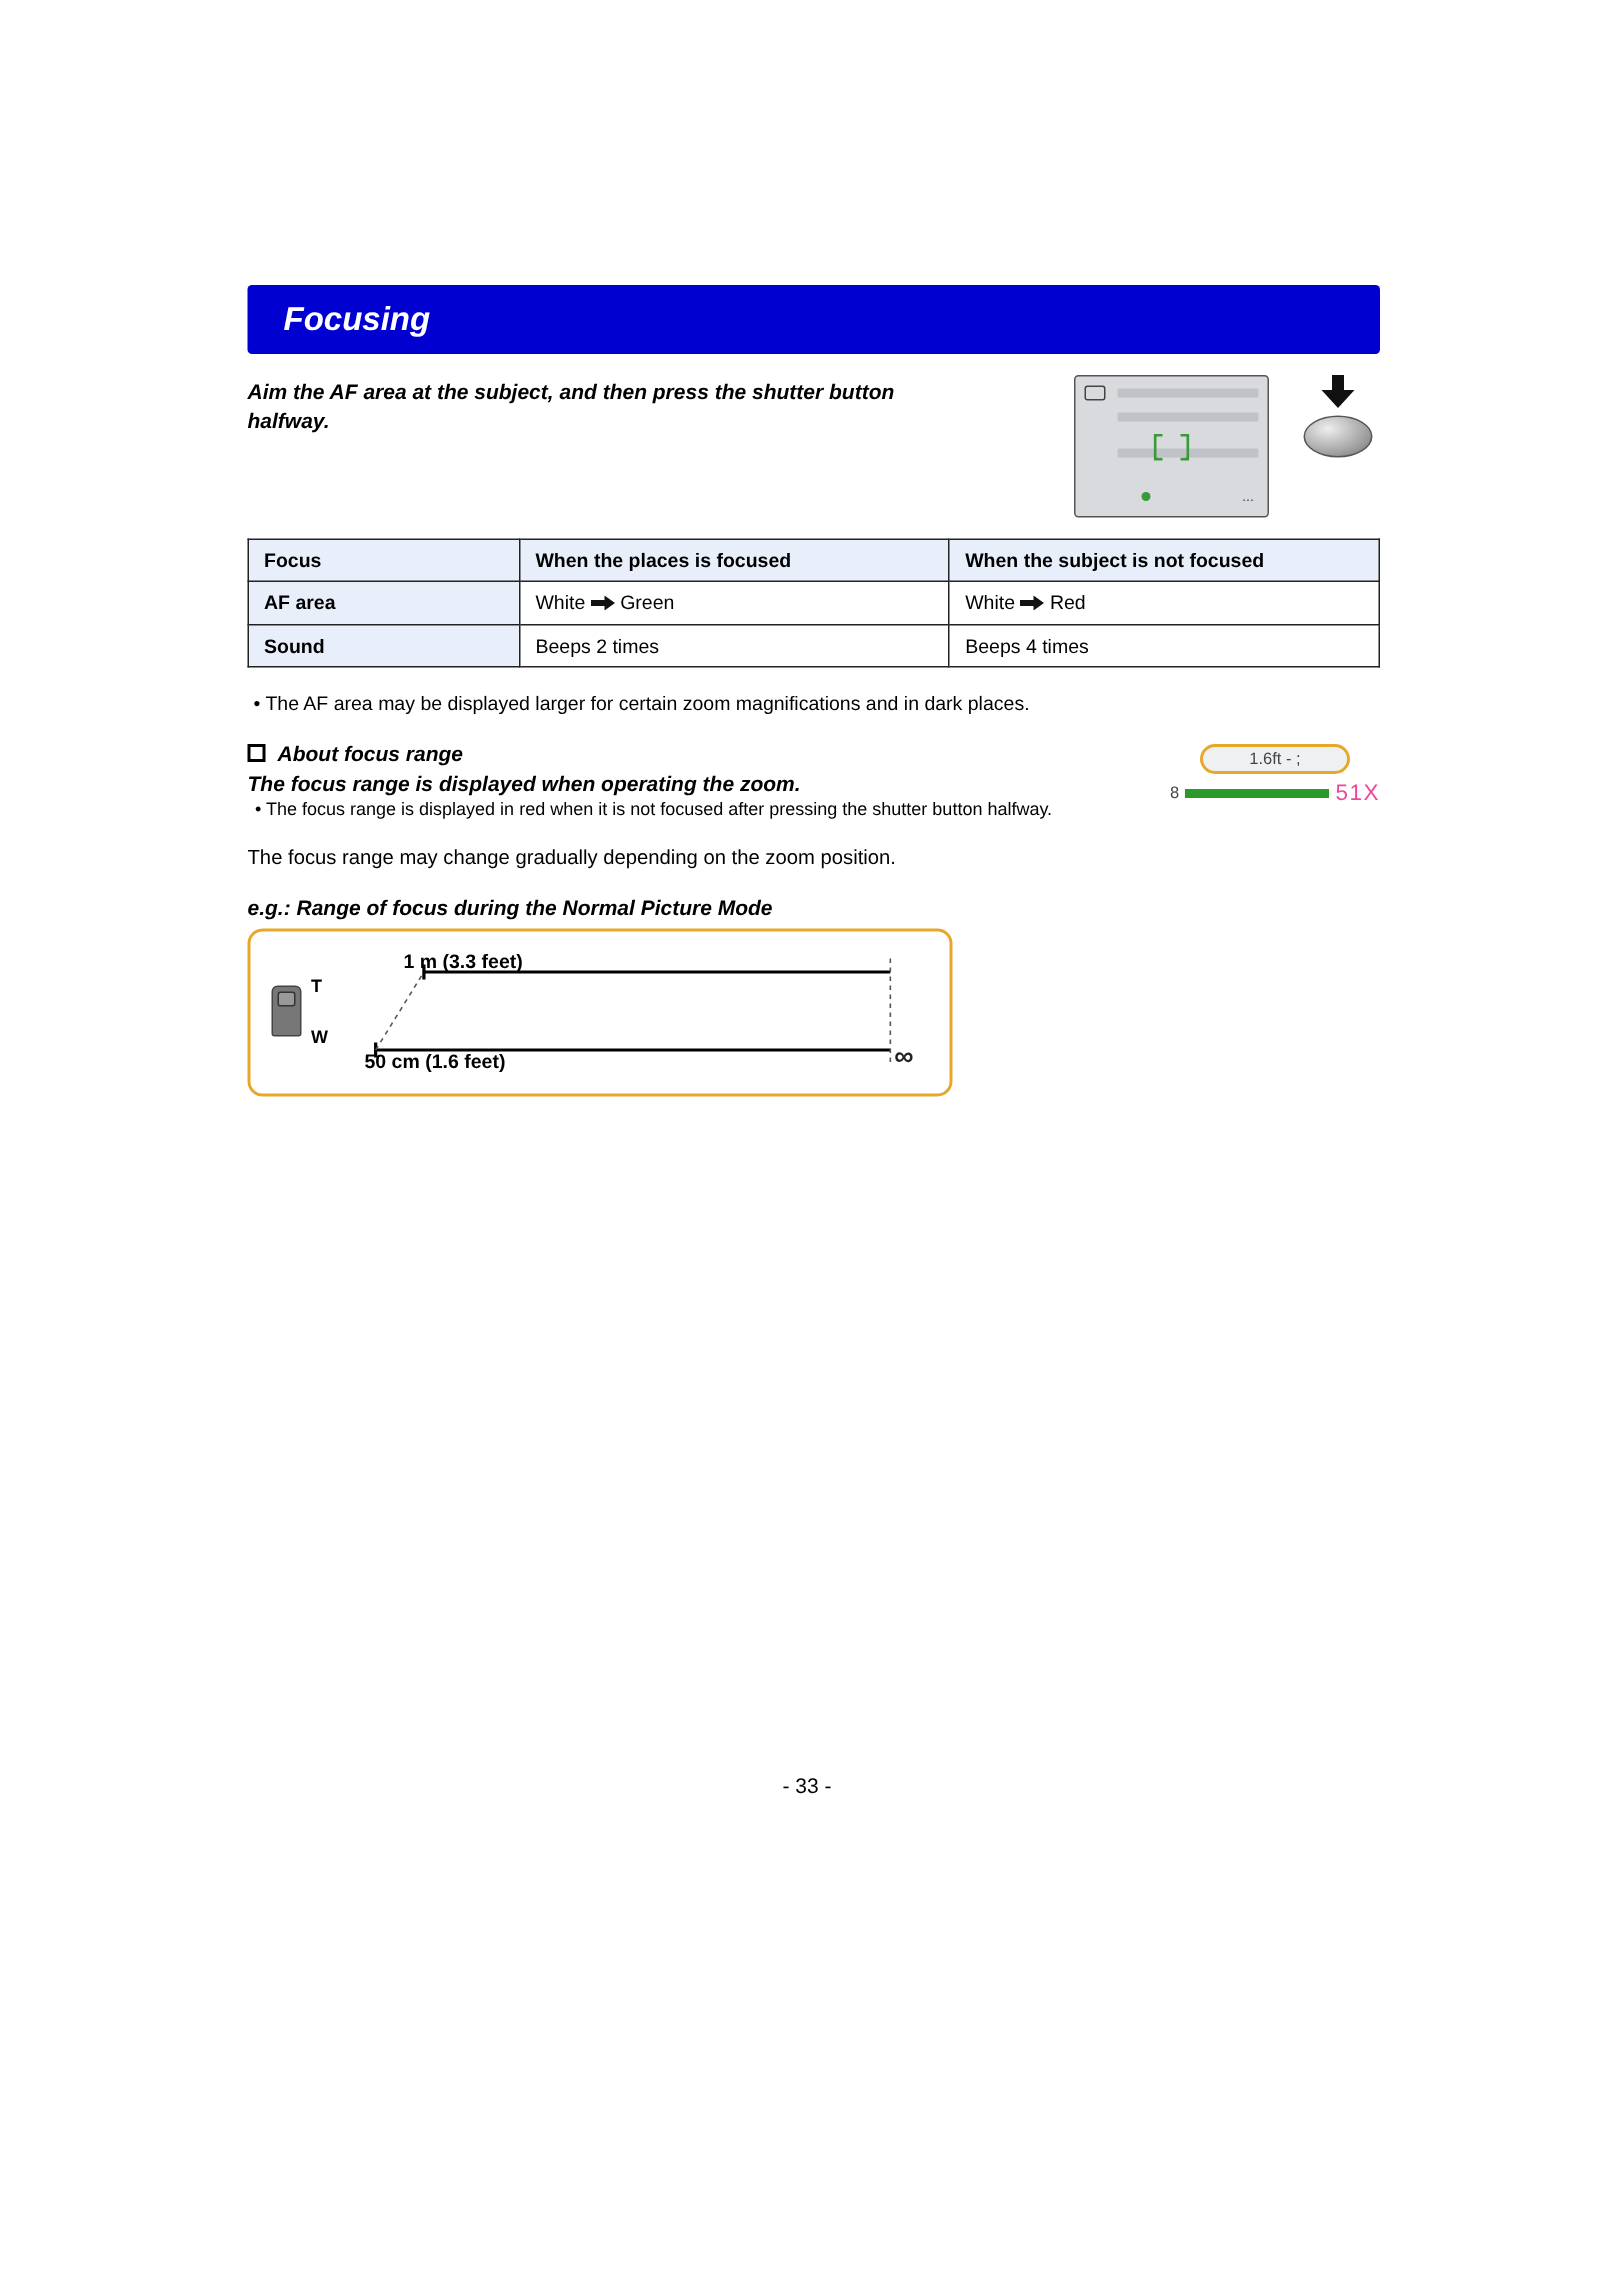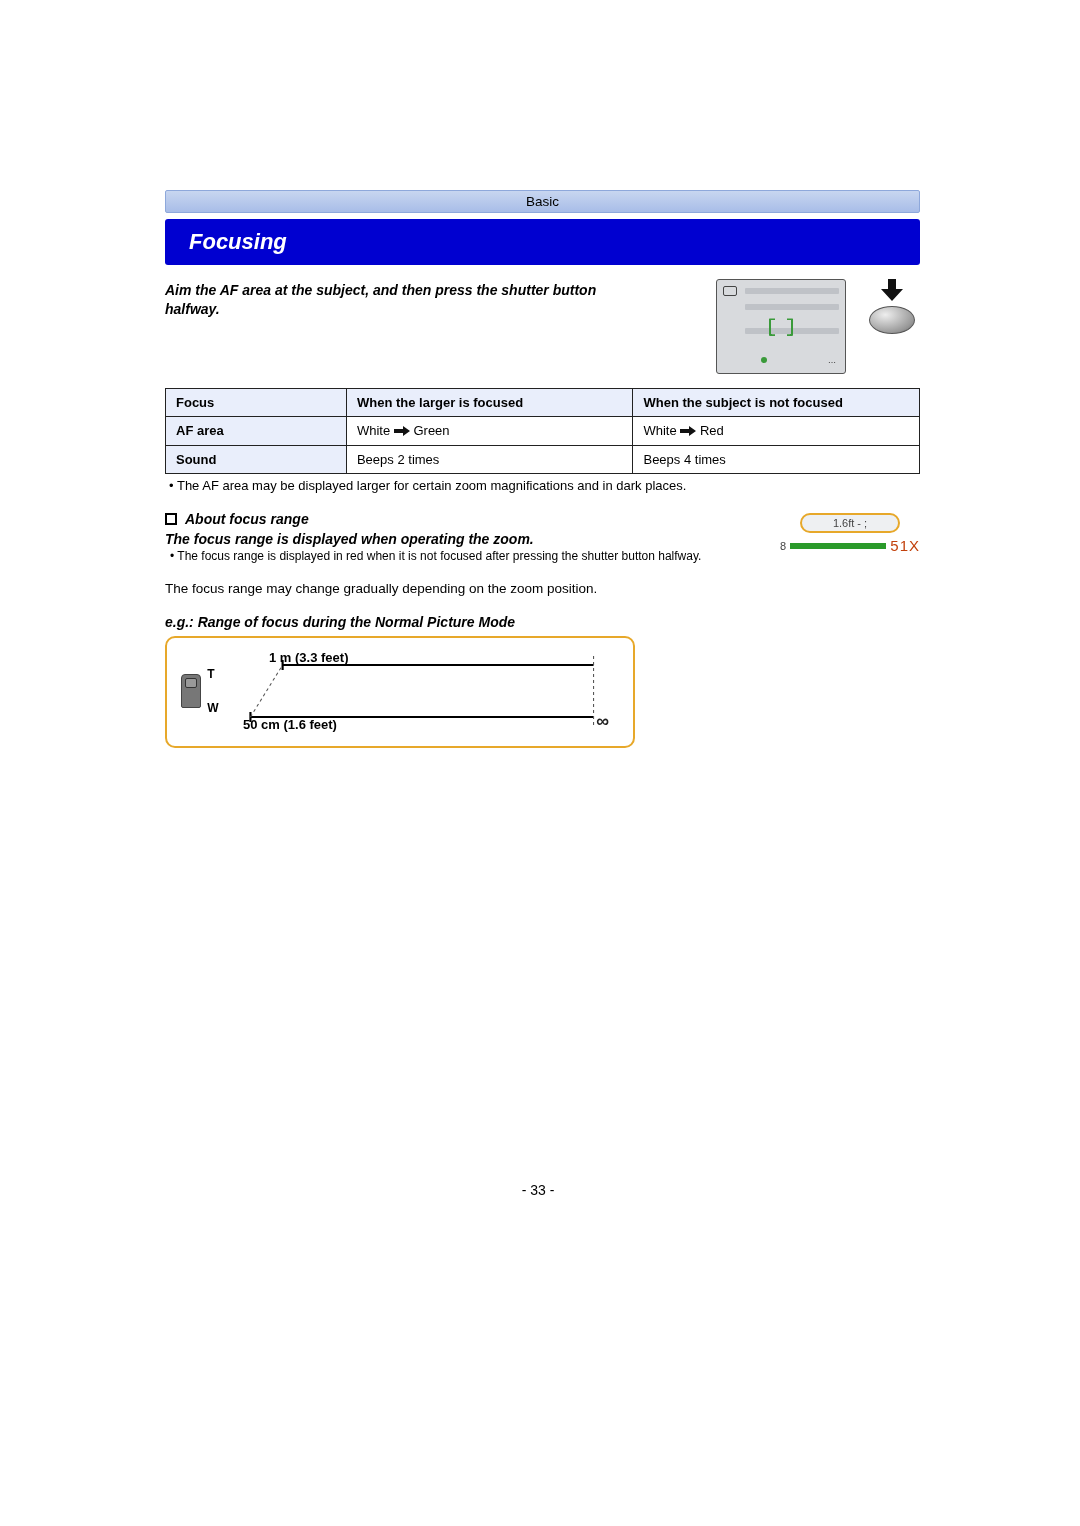--- a/index.html
+++ b/index.html
@@ -85,21 +85,21 @@
   .shutter-btn {
     width: 46px; height: 28px;
     border-radius: 50%;
     background: radial-gradient(ellipse at 35% 30%, #eee, #999 70%, #666);
     border: 1px solid #555;
     margin-top: 2px;
   }
   table.focus-table {
     width: 100%;
     border-collapse: collapse;
-    margin-bottom: 4px;
+    margin-bottom: 16px;
   }
   table.focus-table td, table.focus-table th {
     border: 1px solid #222;
     padding: 6px 10px;
     font-size: 13px;
     text-align: left;
     vertical-align: top;
   }
   table.focus-table thead th {
     background: #e9eefb;
@@ -177,21 +177,21 @@
     align-items: center;
     gap: 4px;
   }
   .range-bar {
     flex: 1;
     height: 6px;
     background: #2a9a2a;
     position: relative;
   }
   .range-barrow .lbl { font-size: 11px; color:#444; }
-  .range-barrow .xzoom { font-size: 15px; color:#c2410c; letter-spacing:1px; }
+  .range-barrow .xzoom { font-size: 15px; color:#ec4899; letter-spacing:1px; }
   .eg-title {
     font-size: 14px;
     font-weight: bold;
     font-style: italic;
     margin-bottom: 6px;
   }
   .eg-box {
     border: 2.5px solid #e7a82a;
     border-radius: 10px;
     padding: 14px 18px 16px 18px;
@@ -240,21 +240,20 @@
     top: 1182px;
     text-align: center;
     font-size: 14px;
   }
 </style>
 </head>
 <body>
 
 <div class="page">
 
-  <div class="section-bar">Basic</div>
 
   <div class="title-bar">Focusing</div>
 
   <div class="intro-row">
     <div class="intro-text">
       <span>Aim the AF area at the subject, and then press the shutter button</span><br>
       <span>halfway.</span>
     </div>
     <div class="lcd-block">
       <div class="lcd-topicon"></div>
@@ -274,21 +273,21 @@
           </svg>
       </span>
       <div class="shutter-btn"></div>
     </div>
   </div>
 
   <table class="focus-table">
     <thead>
       <tr>
         <th>Focus</th>
-        <th>When the larger is focused</th>
+        <th>When the places is focused</th>
         <th>When the subject is not focused</th>
       </tr>
     </thead>
     <tbody>
       <tr>
         <th>AF area</th>
         <td>
           <span>White</span>
           <span class="arrow-inline">
             <svg viewBox="0 0 16 10">

